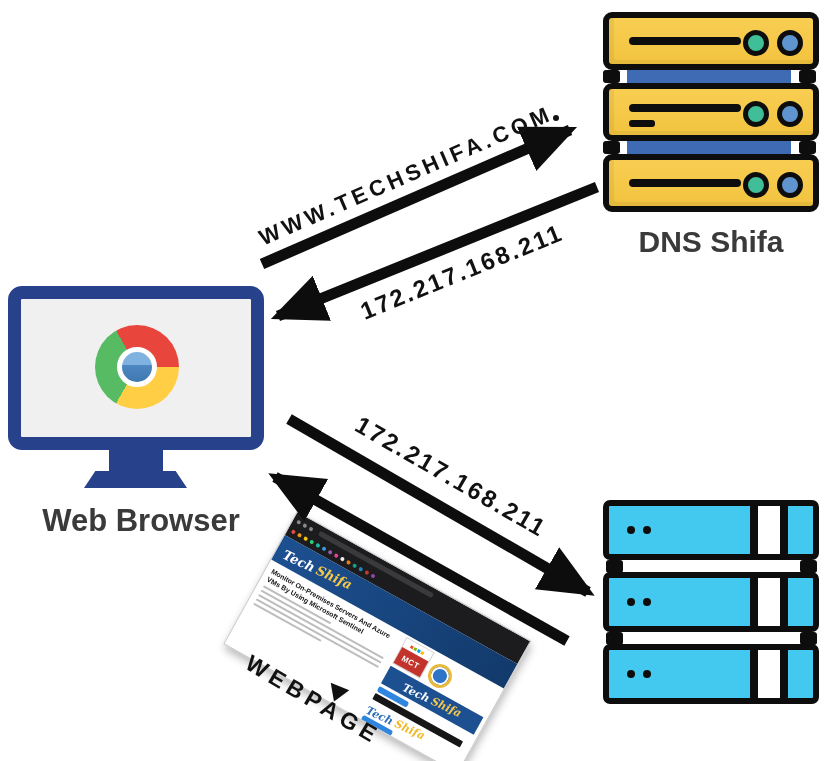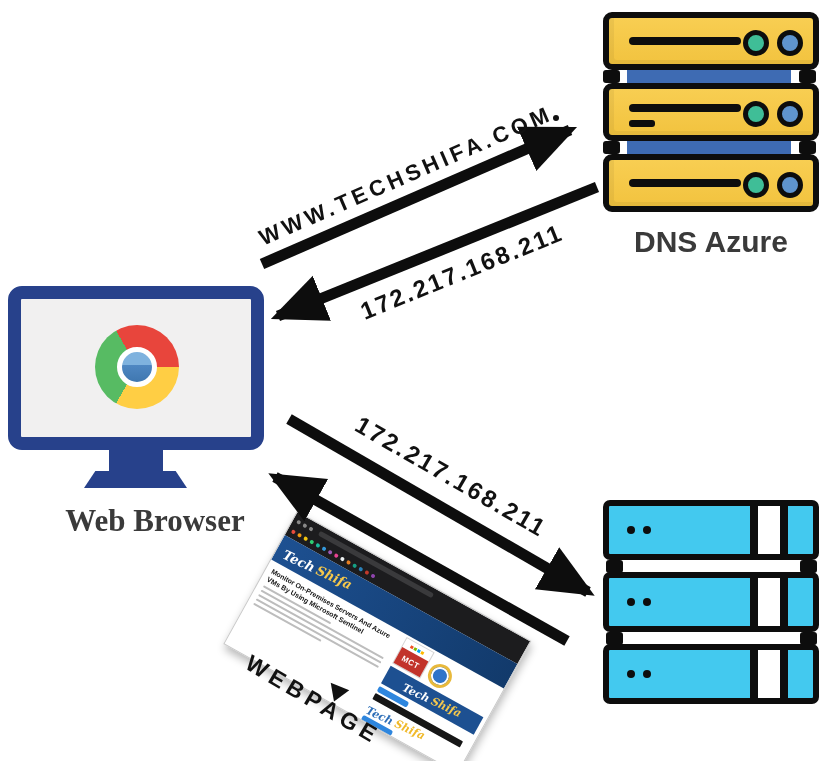--- a/index.html
+++ b/index.html
@@ -12,21 +12,21 @@
   .chrome-logo{position:absolute;left:74px;top:26px;width:84px;height:84px;border-radius:50%;
     background:conic-gradient(from 330deg,#E8453C 0 120deg,#FFCE44 120deg 240deg,#57BB63 240deg 360deg);}
   .chrome-center{position:absolute;left:22px;top:22px;width:30px;height:30px;border:5px solid #fff;border-radius:50%;
     background:linear-gradient(180deg,#7FB2DE 0%,#7FB2DE 42%,#4F87C2 43%,#3F77B0 100%);}
   .stand-neck{position:absolute;left:109px;top:449px;width:54px;height:23px;background:#27418B;}
   .stand-base{position:absolute;left:84px;top:471px;width:103px;height:17px;background:#27418B;
     clip-path:polygon(11% 0,89% 0,100% 100%,0 100%);}
 
   
   .node-label{position:absolute;transform:translate(-50%,-50%);font-weight:700;color:#3A3A3A;white-space:nowrap;}
-  #lbl-browser{left:155px;top:521px;font-size:31px;font-family:Liberation Serif, serif;}
+  #lbl-browser{left:141px;top:521px;font-size:31px;}
   #lbl-dns{left:711px;top:242px;font-size:30px;}
   #lbl-web{left:711px;top:737px;font-size:30px;}
 
   
   .srv-unit{position:absolute;box-sizing:border-box;border:6px solid #0D0D0D;border-radius:9px;}
   .dns-unit{left:603px;width:216px;height:58px;background:linear-gradient(180deg,#F8CE52,#F2C33F);
     box-shadow:inset 5px -4px 0 rgba(0,0,0,0.05);}
   .dns-dash{position:absolute;left:20px;top:19px;width:112px;height:8px;background:#0D0D0D;border-radius:4px;}
   .dns-dash-short{position:absolute;left:20px;top:31px;width:26px;height:7px;background:#0D0D0D;border-radius:3px;}
   .led{position:absolute;top:12px;width:16px;height:16px;border:5px solid #0D0D0D;border-radius:50%;}
@@ -122,21 +122,21 @@
     </div>
     <div class="dns-conn" style="top:141px;"></div>
     <div class="conn-tab" style="left:603px;top:141px;"></div>
     <div class="conn-tab" style="left:799px;top:141px;"></div>
     <div class="srv-unit dns-unit" style="top:154px;">
       <div class="dns-dash"></div>
       <div class="led led-teal"></div>
       <div class="led led-blue"></div>
     </div>
   </div>
-  <div class="node-label" id="lbl-dns">DNS Azure</div>
+  <div class="node-label" id="lbl-dns">DNS Shifa</div>
 
   <div>
     <div class="srv-unit web-unit" style="top:500px;">
       <div class="web-dot" style="left:18px;"></div>
       <div class="web-dot" style="left:34px;"></div>
       <div class="slot-black" style="left:141px;"></div>
       <div class="slot-white"></div>
       <div class="slot-black" style="left:171px;"></div>
     </div>
     <div class="conn-tab" style="left:606px;top:560px;"></div>

